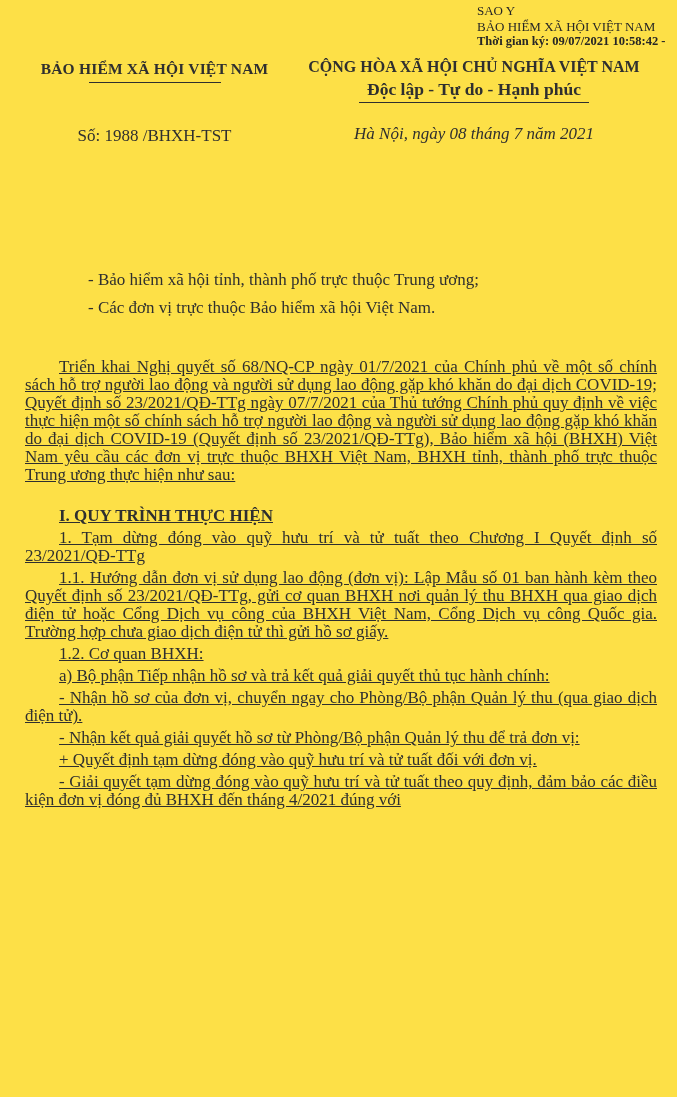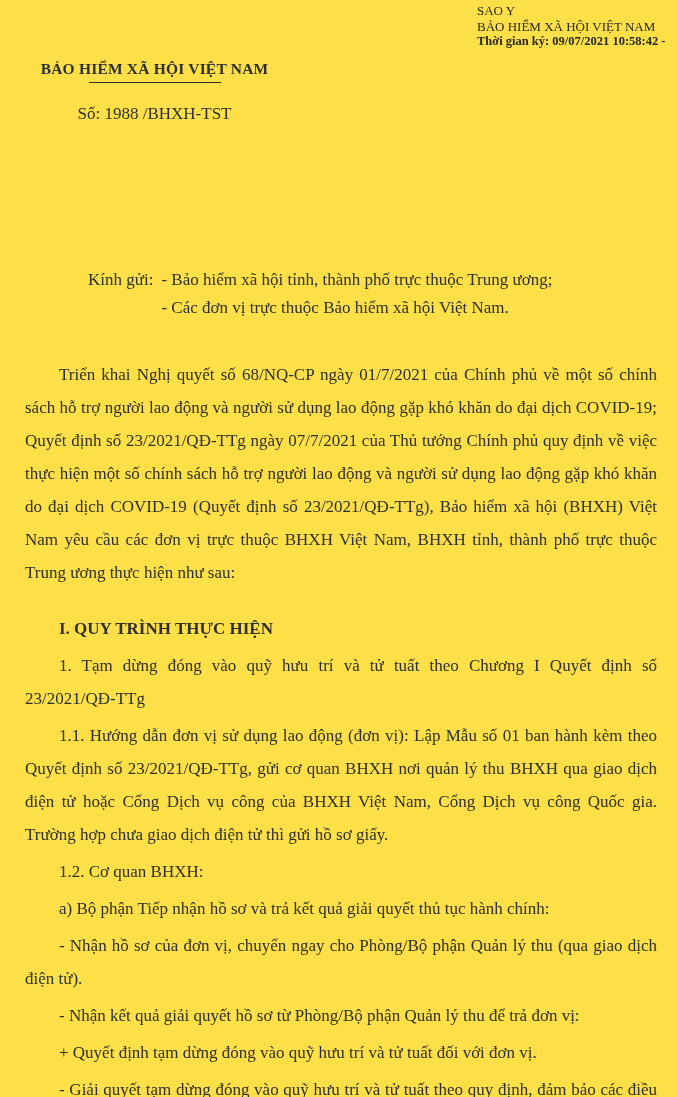--- a/index.html
+++ b/index.html
@@ -19,65 +19,70 @@
     font-size: 13px; line-height: 15.5px; white-space: nowrap; color: #262626;
   }
   .stamp .t3 { font-weight: bold; font-size: 12.5px; }
 
   
   .org-block {
     position: absolute; left: 22px; top: 60px; width: 265px; text-align: center;
   }
   .org-name { font-weight: bold; font-size: 15.5px; letter-spacing: .2px; }
   .org-underline { width: 132px; height: 0; border-bottom: 1.6px solid #2f2f2f; margin: 4px auto 0; }
-  .doc-number { margin-top: 21px; font-size: 17px; }
+  .doc-number { margin-top: 43px; font-size: 17px; }
   .subject { font-size: 14.5px; line-height: 19px; margin-top: 3px; }
 
   
   .national-block {
     position: absolute; left: 290px; top: 58px; width: 368px; text-align: center;
   }
   .national-title { font-weight: bold; font-size: 16px; }
   .national-motto { font-weight: bold; font-size: 17.5px; margin-top: 3px; }
   .motto-underline { width: 230px; height: 0; border-bottom: 1.6px solid #2f2f2f; margin: 2px auto 0; }
   .place-date { font-style: italic; font-size: 17px; margin-top: 21px; }
 
   
   .content { position: absolute; left: 25px; top: 266px; width: 632px; font-size: 17px; }
   .recipients { display: flex; margin-left: 63px; line-height: 28px; }
   .recipients-label { white-space: nowrap; margin-right: 8px; }
   .body-text { margin-top: 36px; }
   .para {
-    margin: 0 0 4px; line-height: 33px;
-    text-align: justify; text-indent: 34px;
+    margin: 0 0 4px; line-height: 18px;
+    text-align: justify; text-indent: 34px; text-decoration: underline;
   }
   .heading { font-weight: bold; margin-top: 23px; text-align: left; }
 </style>
 </head>
 <body>
 
 <div class="page">
 
   <div class="stamp">
     <div>SAO Y</div>
     <div>BẢO HIỂM XÃ HỘI VIỆT NAM</div>
     <div class="t3">Thời gian ký: 09/07/2021 10:58:42 -</div>
   </div>
 
   <div class="org-block">
     <div class="org-name">BẢO HIỂM XÃ HỘI VIỆT NAM</div>
     <div class="org-underline"></div>
     <div class="doc-number">Số: 1988 /BHXH-TST</div>
   </div>
 
+  <div class="national-block">
+    <div class="national-title">CỘNG HÒA XÃ HỘI CHỦ NGHĨA VIỆT NAM</div>
+    <div class="national-motto">Độc lập - Tự do - Hạnh phúc</div>
+    <div class="motto-underline"></div>
+    <div class="place-date">Hà Nội, ngày 08 tháng 7 năm 2021</div>
+  </div>
 
   <div class="content">
 
     <div class="recipients">
-      <div class="recipients-label">Kính gửi:</div>
       <div class="recipient-lines">
         <div>- Bảo hiểm xã hội tỉnh, thành phố trực thuộc Trung ương;</div>
         <div>- Các đơn vị trực thuộc Bảo hiểm xã hội Việt Nam.</div>
       </div>
     </div>
 
     <div class="body-text">
       <p class="para">Triển khai Nghị quyết số 68/NQ-CP ngày 01/7/2021 của Chính phủ về một số chính sách hỗ trợ người lao động và người sử dụng lao động gặp khó khăn do đại dịch COVID-19; Quyết định số 23/2021/QĐ-TTg ngày 07/7/2021 của Thủ tướng Chính phủ quy định về việc thực hiện một số chính sách hỗ trợ người lao động và người sử dụng lao động gặp khó khăn do đại dịch COVID-19 (Quyết định số 23/2021/QĐ-TTg), Bảo hiểm xã hội (BHXH) Việt Nam yêu cầu các đơn vị trực thuộc BHXH Việt Nam, BHXH tỉnh, thành phố trực thuộc Trung ương thực hiện như sau:</p>
       <p class="para heading">I. QUY TRÌNH THỰC HIỆN</p>
       <p class="para">1. Tạm dừng đóng vào quỹ hưu trí và tử tuất theo Chương I Quyết định số 23/2021/QĐ-TTg</p>

